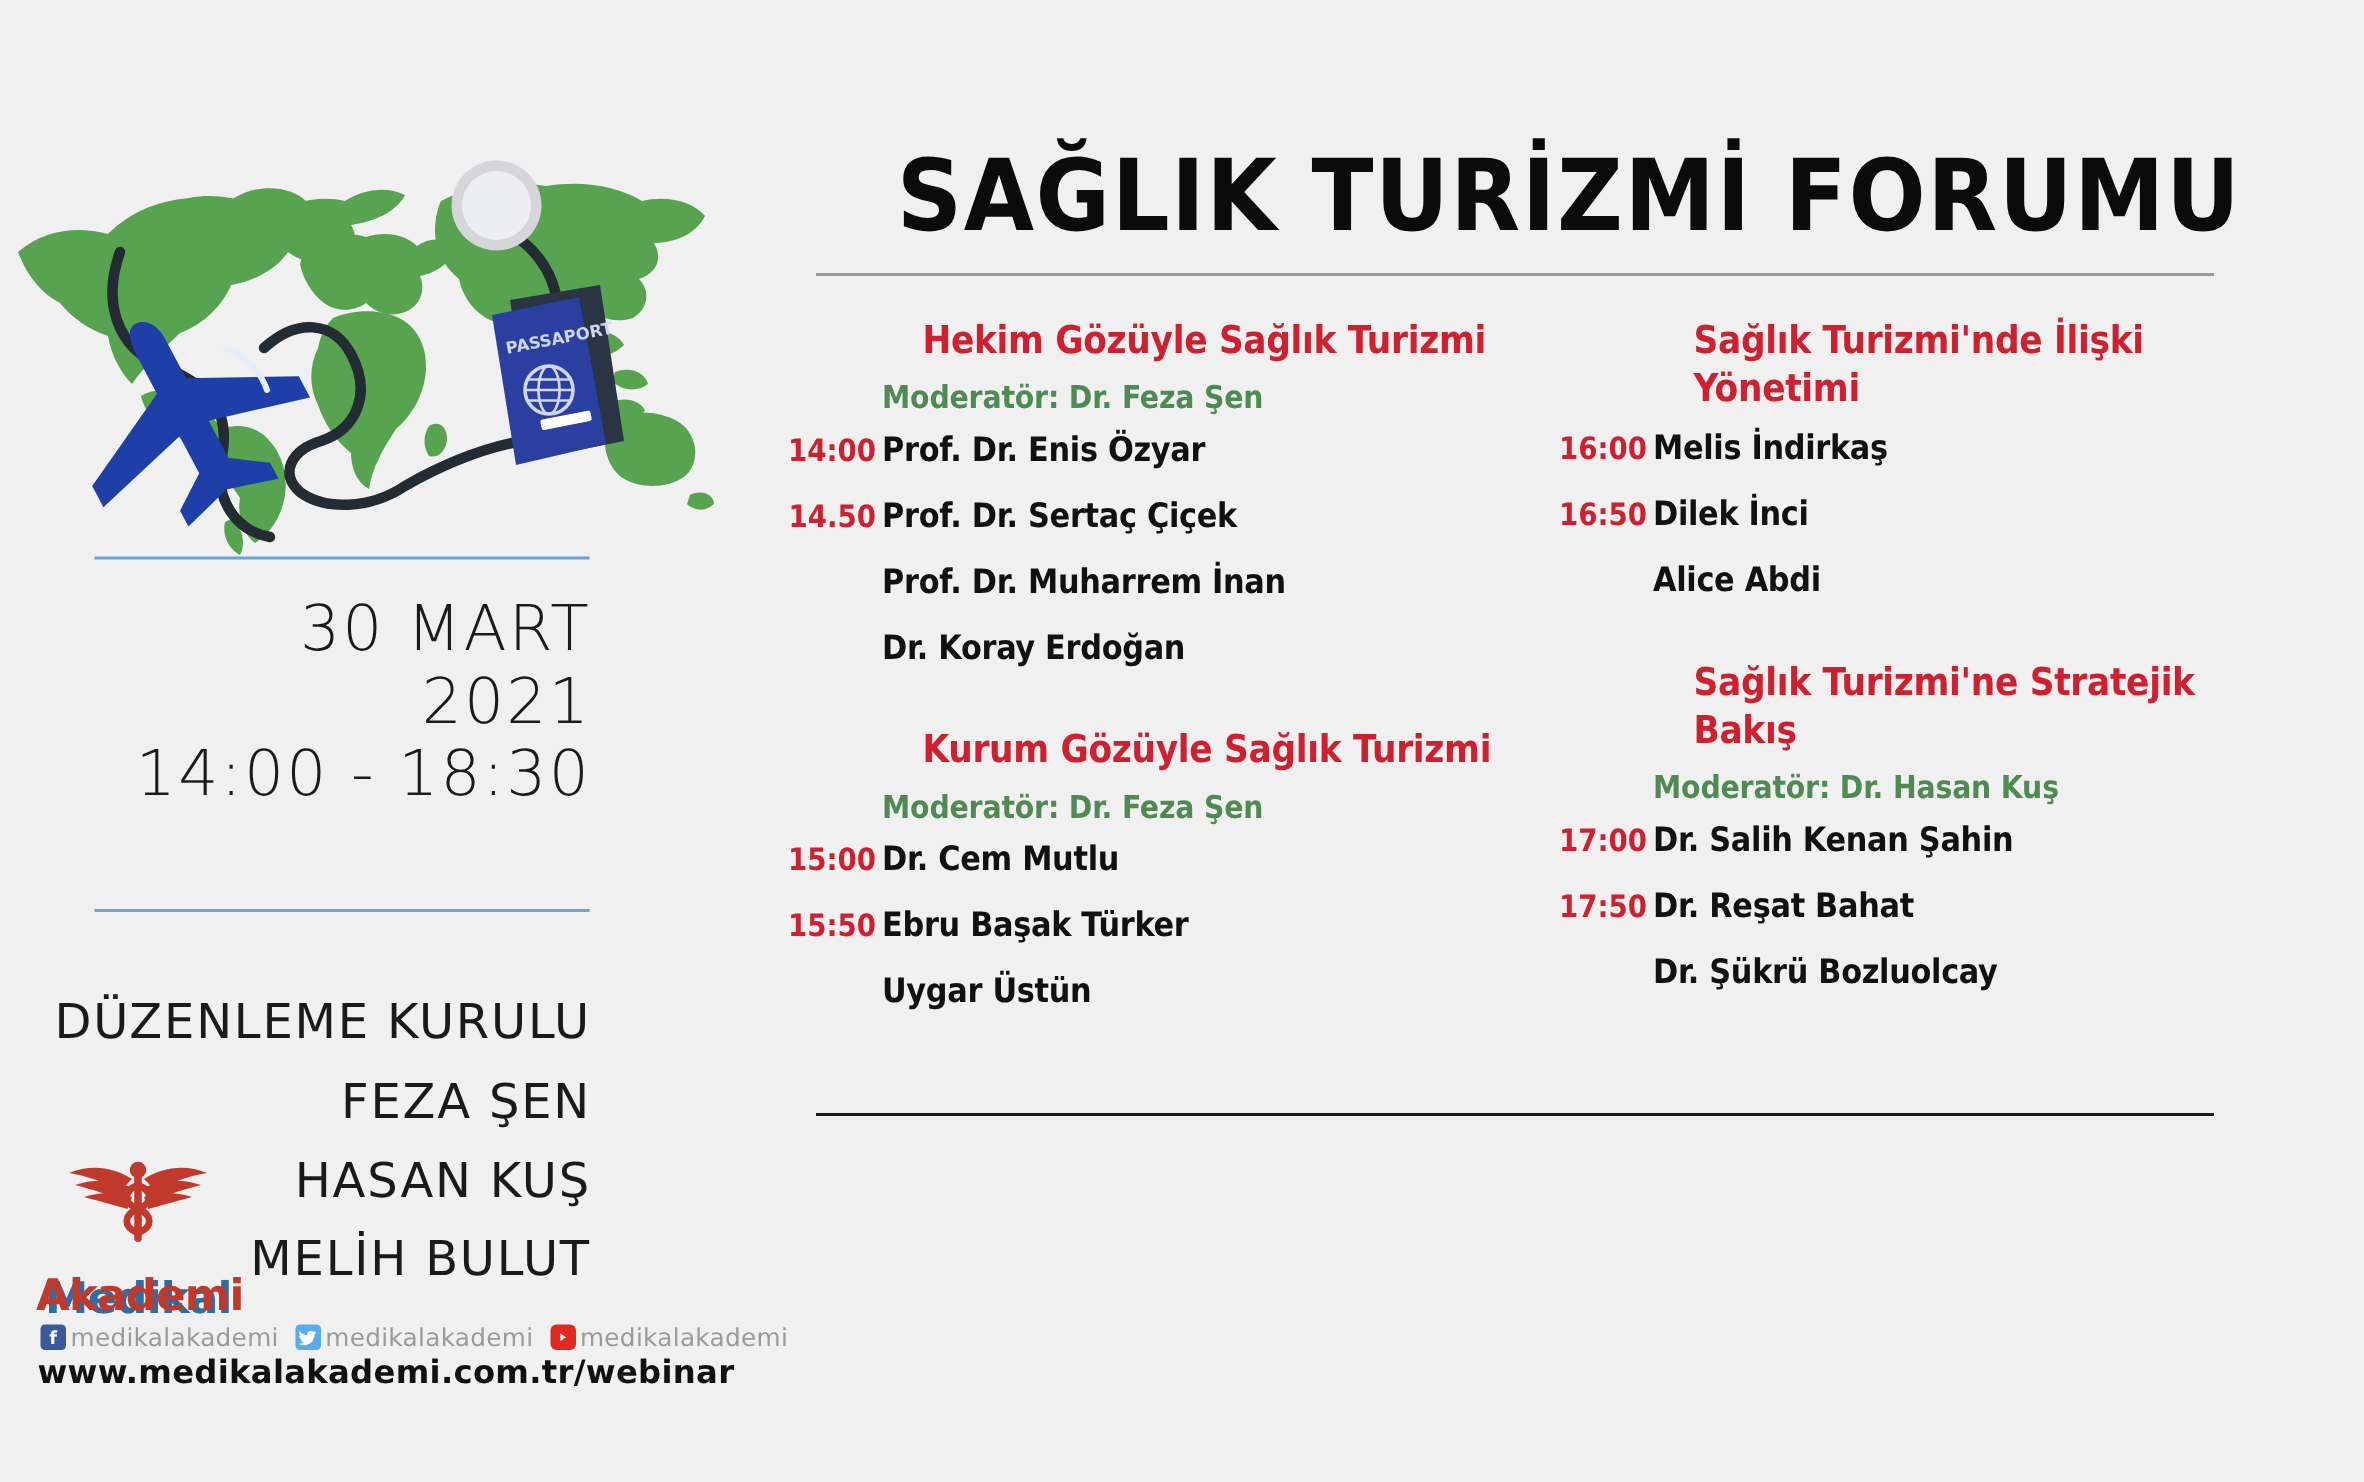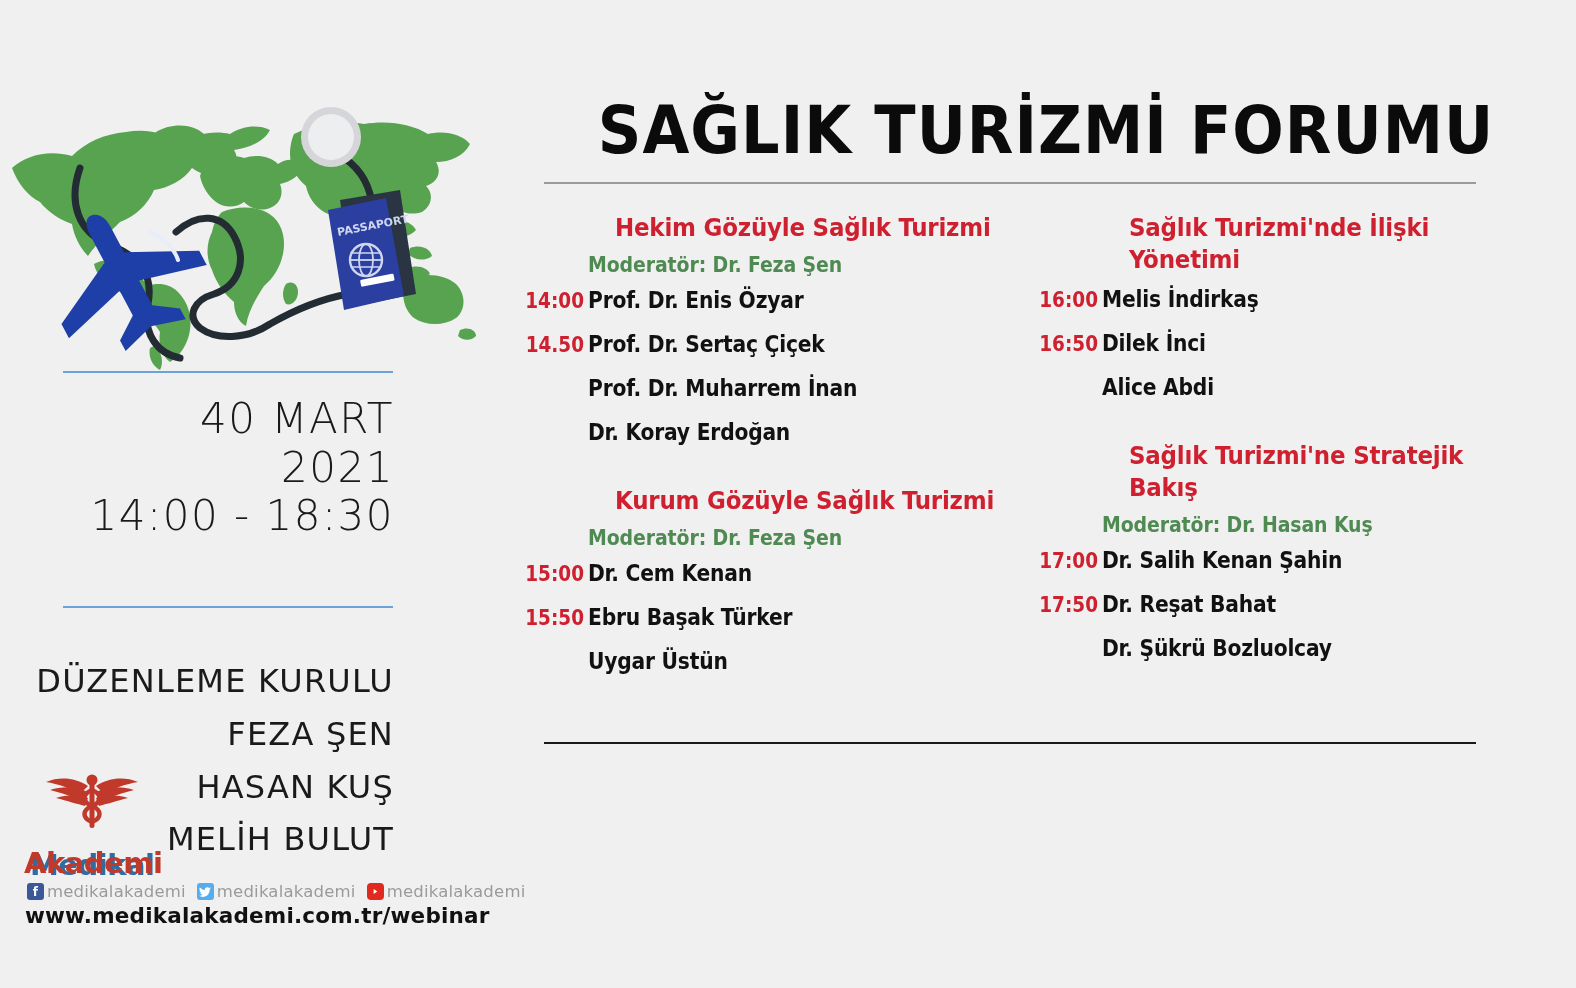--- a/index.html
+++ b/index.html
@@ -186,21 +186,21 @@
                    L11 48 L34 64 L34 76 L0 66 L-34 76 L-34 64 L-11 48
                    L-11 20 L-78 38 L-78 22 L-11 -12 L-11 -42 C-11 -52,-8 -60,-2 -60 Z"></path>
         </g>
         <path d="M142 160 C156 166,166 176,170 188" stroke="#e8eef9" stroke-width="4" fill="none" stroke-linecap="round"></path>
       </svg>
     </div>
 
     <div class="rule-blue a"></div>
 
     <div class="dateblock">
-      <div>40 MART</div>
+      <div>30 MART</div>
       <div>2021</div>
       <div>14:00 - 18:30</div>
     </div>
 
     <div class="rule-blue b"></div>
 
     <div class="committee">
       <div>DÜZENLEME KURULU</div>
       <div>FEZA ŞEN</div>
       <div>HASAN KUŞ</div>
@@ -287,21 +287,21 @@
             </div>
           </div>
         </div>
 
         <div class="session" style="margin-top:22px;">
           <div class="s-title">Kurum Gözüyle Sağlık Turizmi</div>
           <div class="s-mod">Moderatör: Dr. Feza Şen</div>
           <div class="s-list">
             <div class="s-row">
               <span class="s-time">15:00</span>
-              <span class="s-name">Dr. Cem Kenan</span>
+              <span class="s-name">Dr. Cem Mutlu</span>
             </div>
             <div class="s-row">
               <span class="s-time">15:50</span>
               <span class="s-name">Ebru Başak Türker</span>
             </div>
             <div class="s-row">
               <span class="s-time"></span>
               <span class="s-name">Uygar Üstün</span>
             </div>
           </div>

